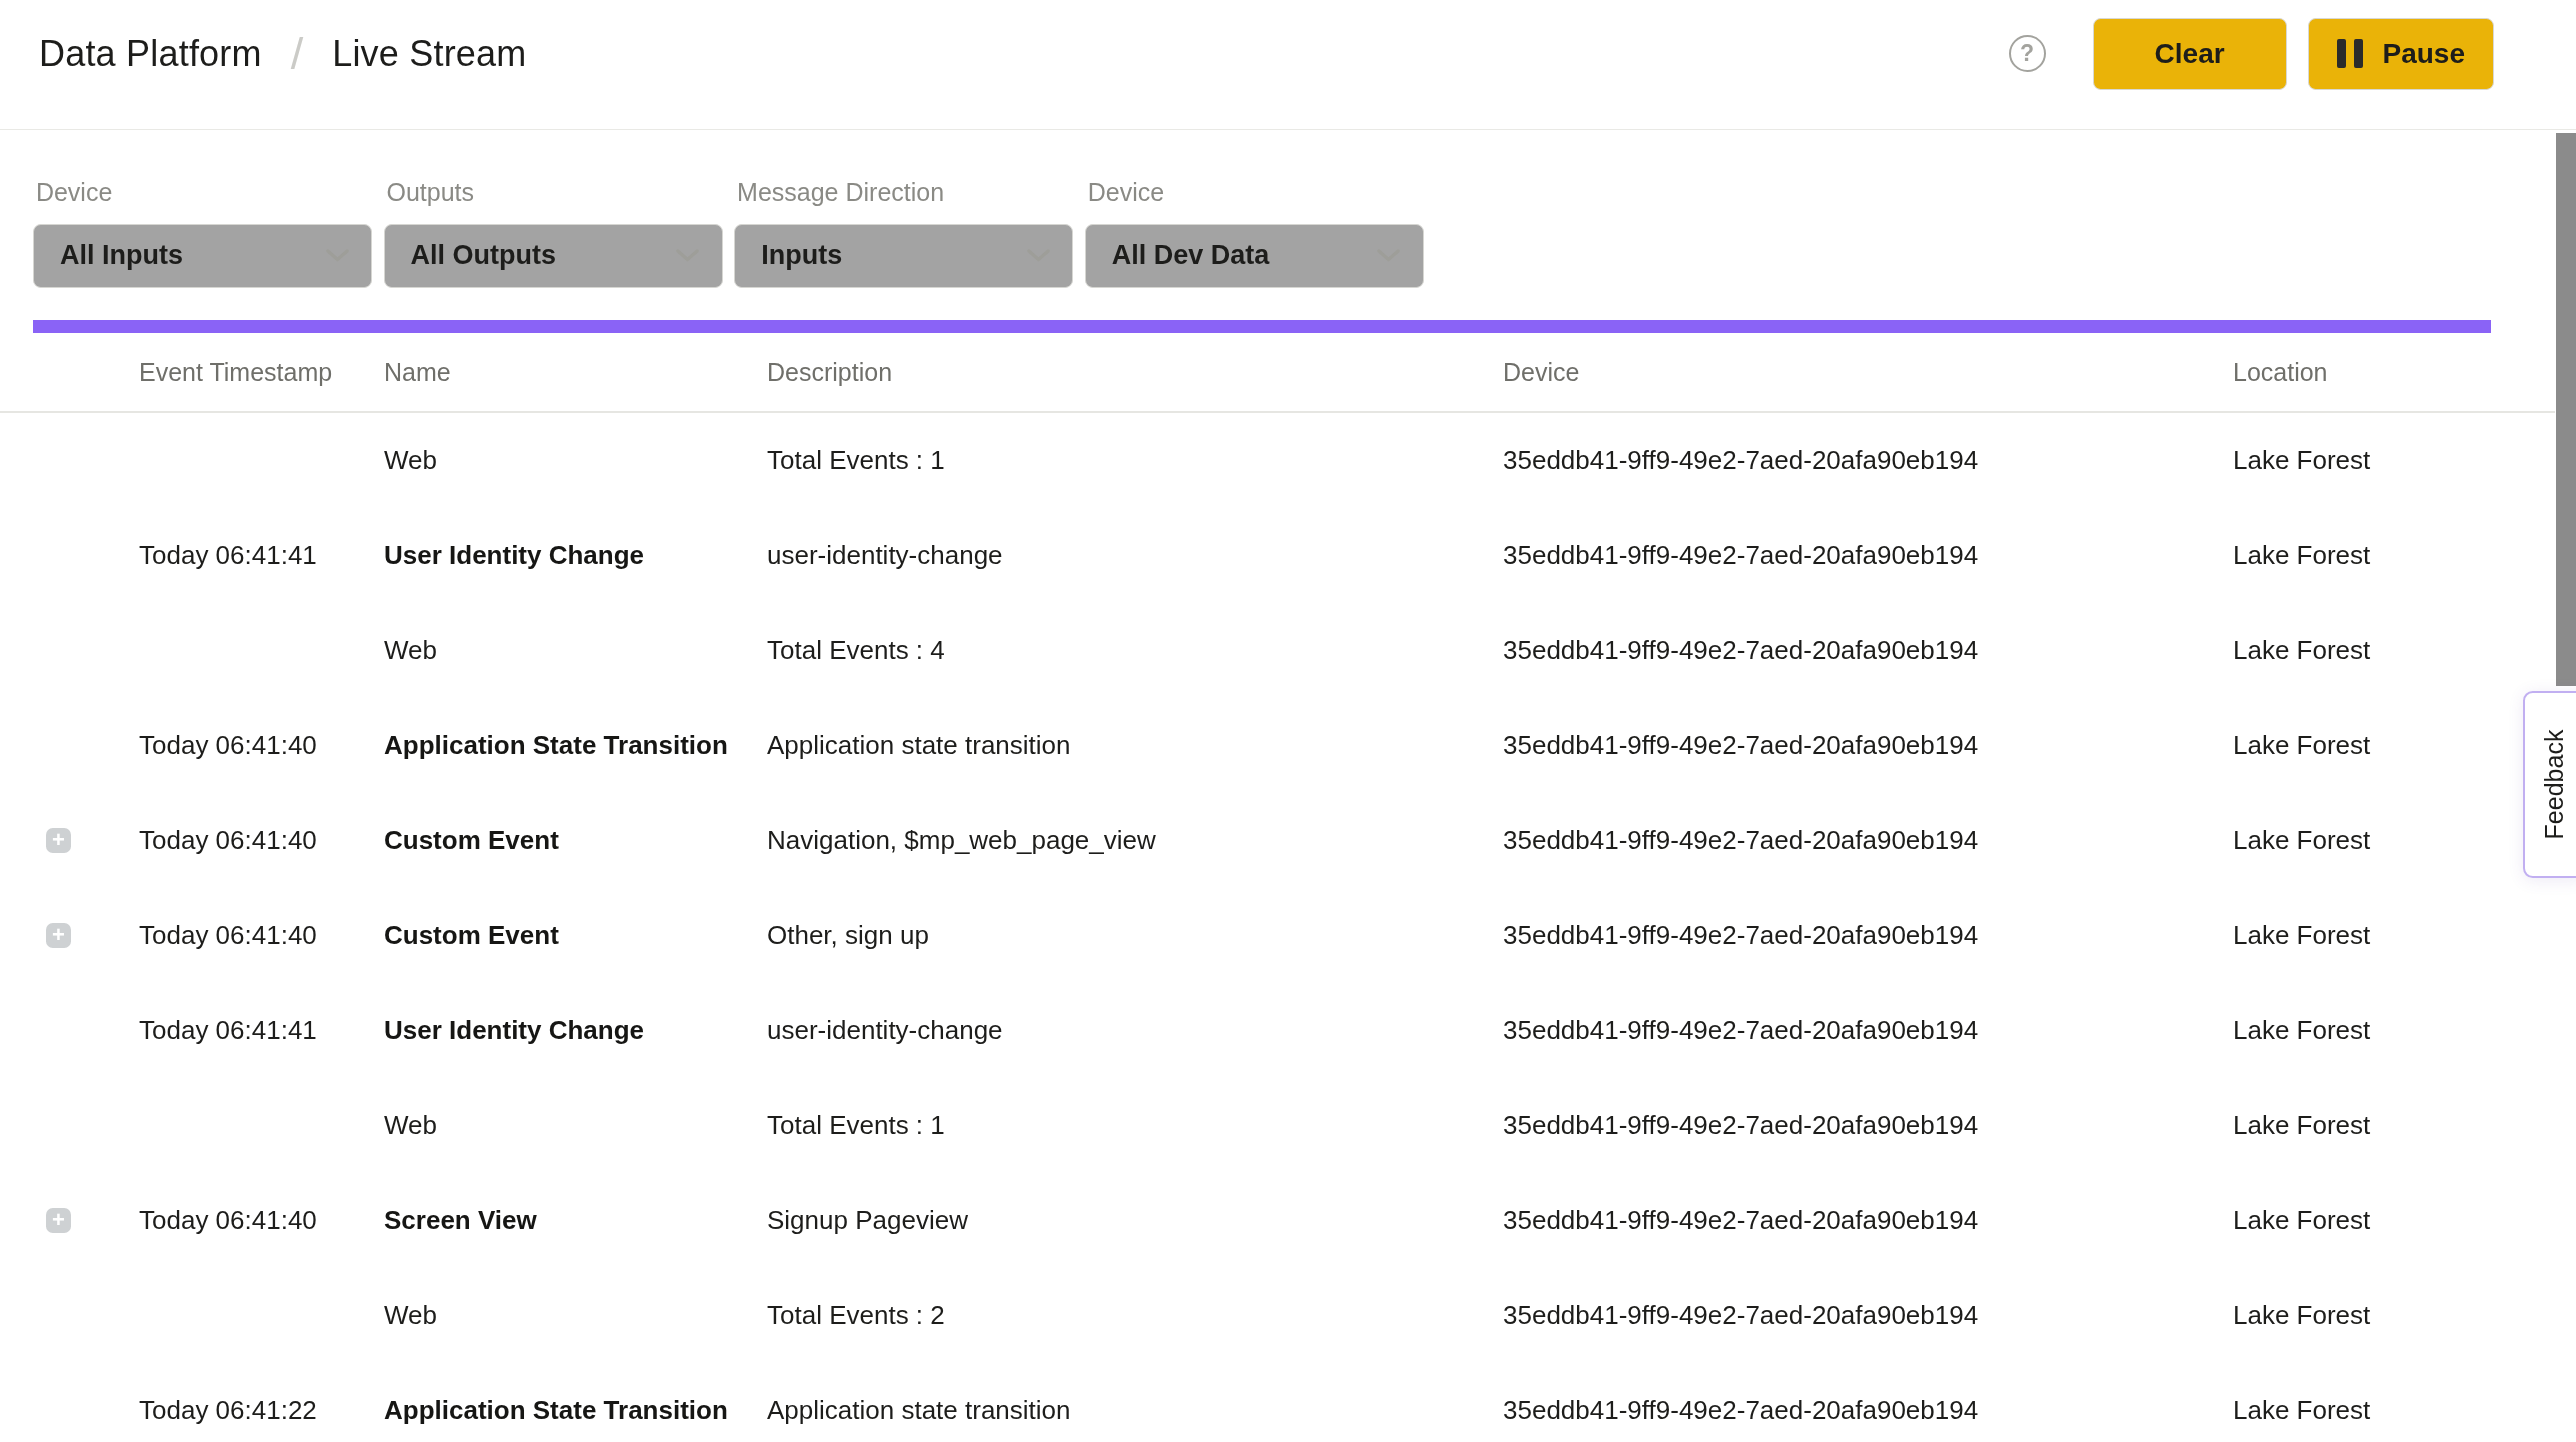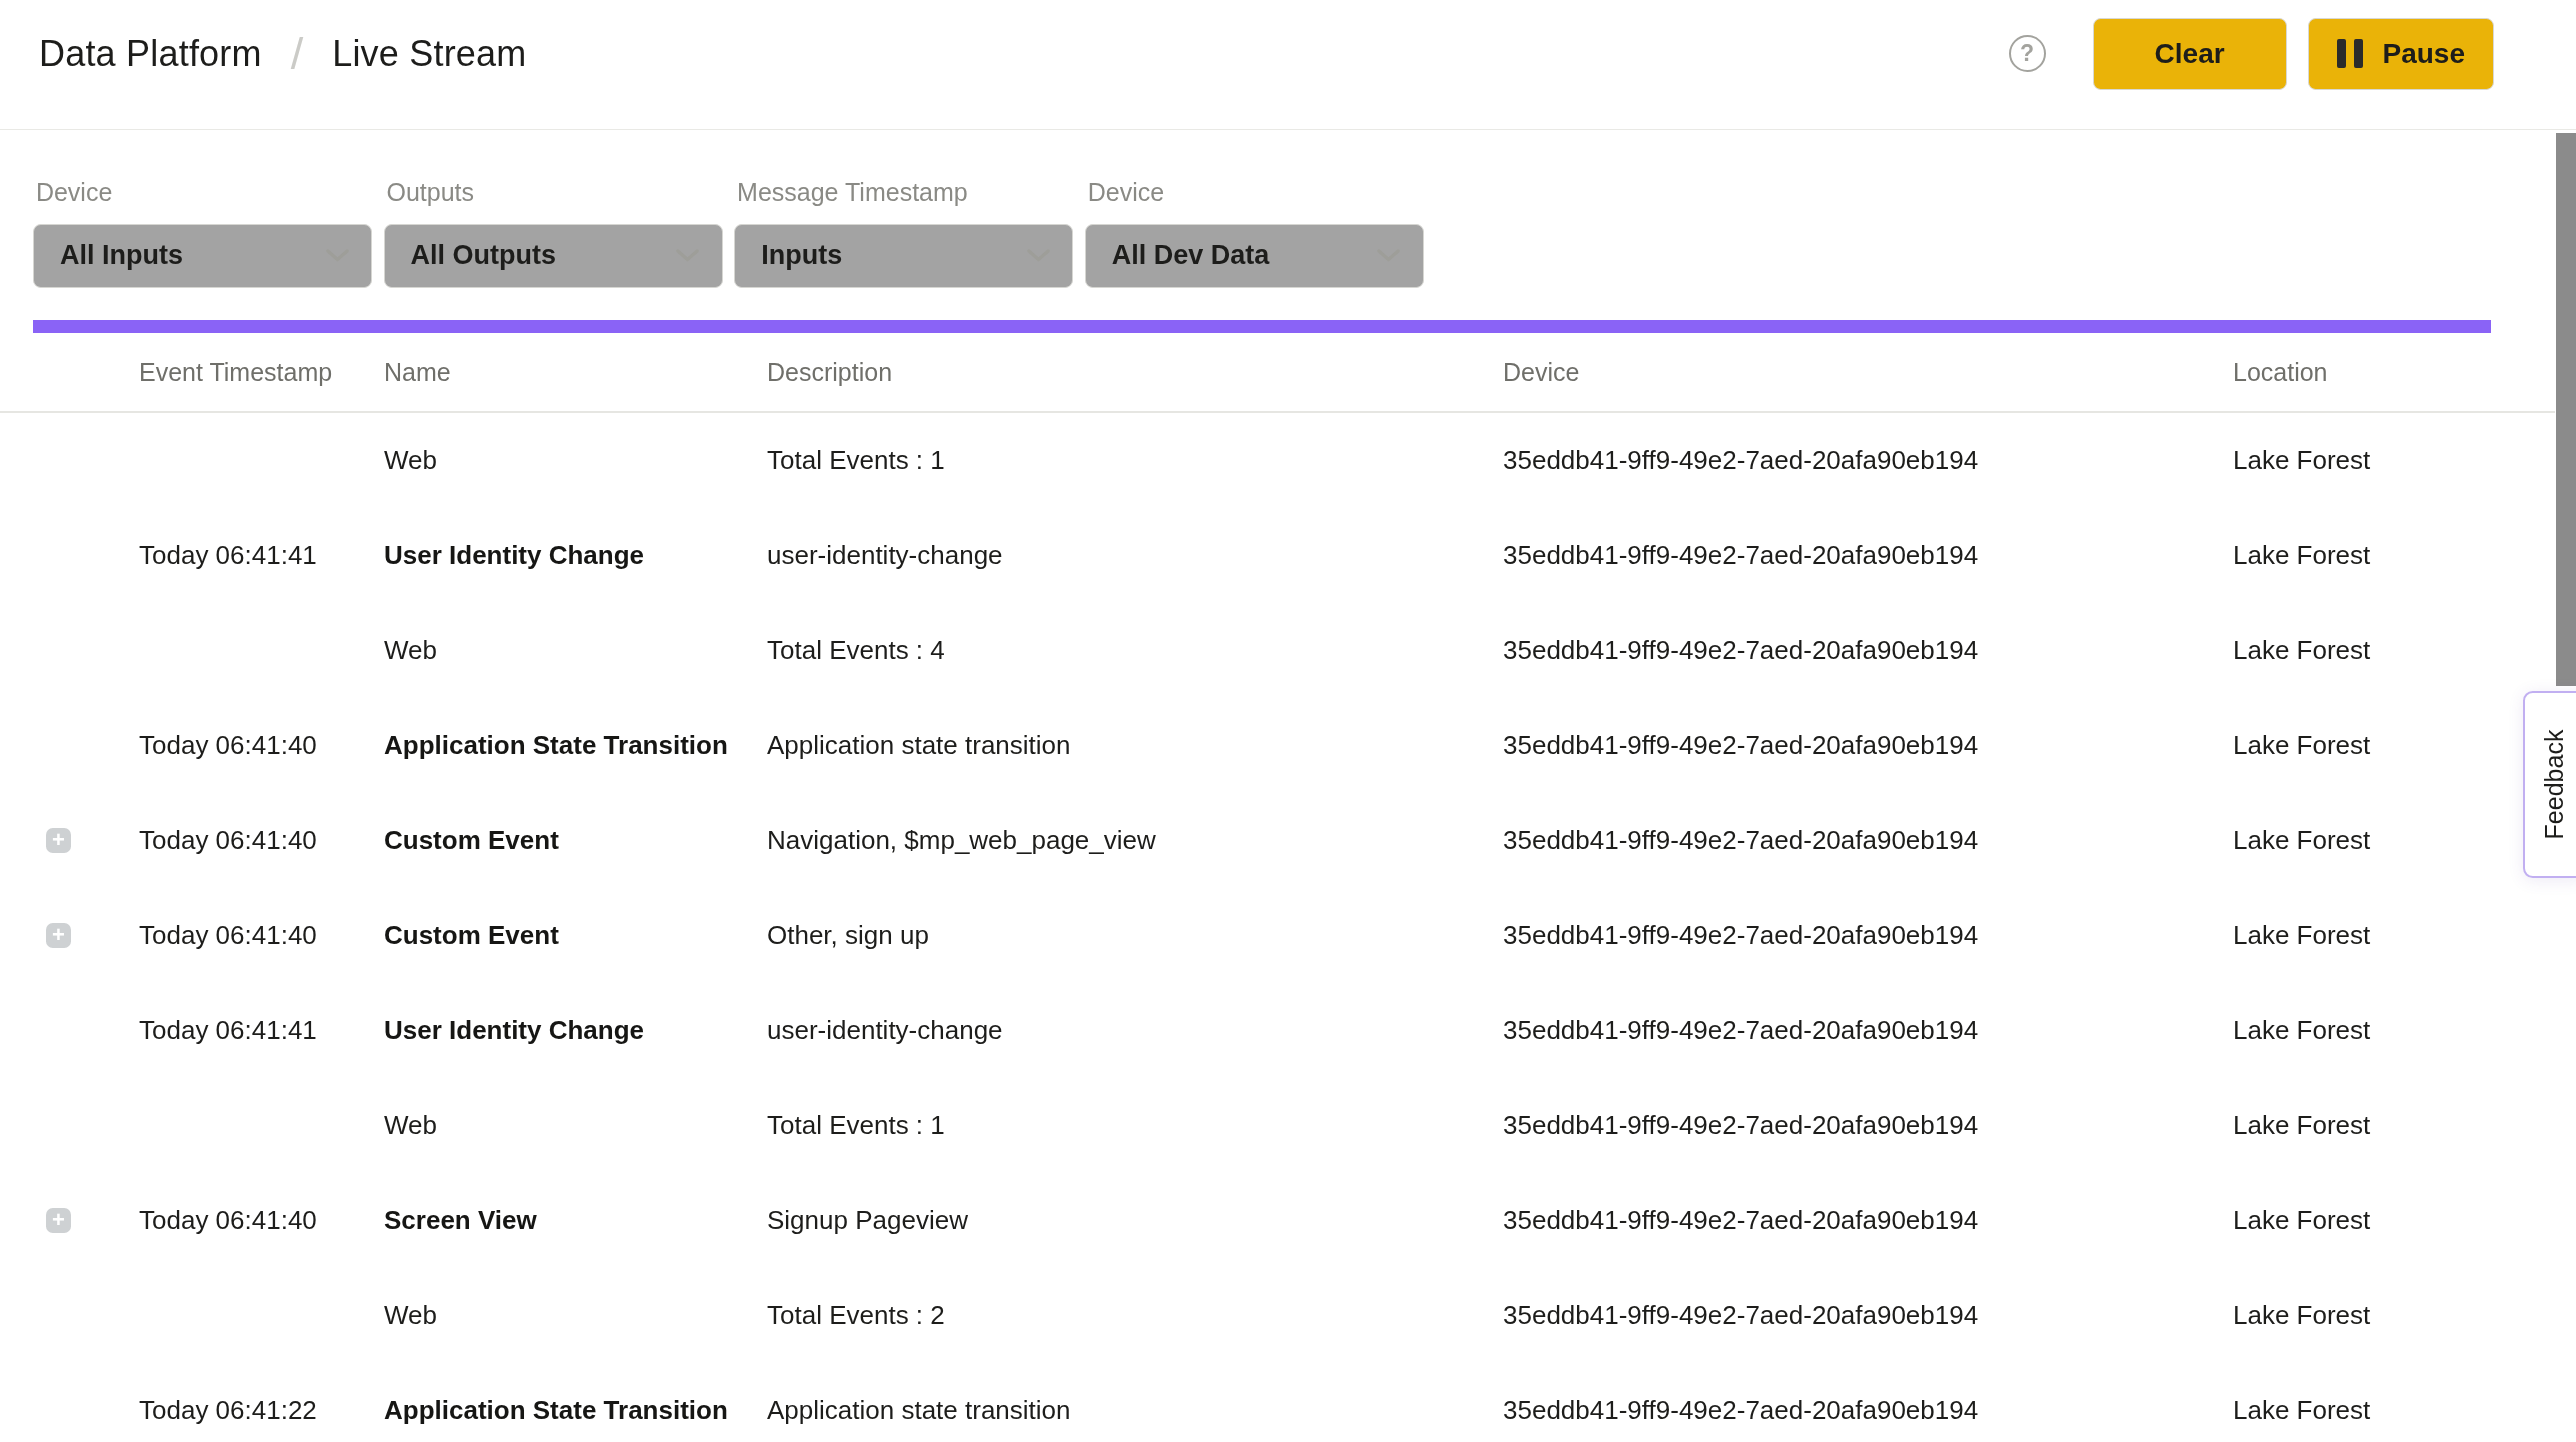--- a/index.html
+++ b/index.html
@@ -134,21 +134,21 @@
       <div class="fselect">
         <span class="fvalue">All Outputs</span>
         <span class="chev">
           <svg width="25" height="14.6" viewBox="0 0 26 15">
               <polyline points="3,3 13,12 23,3" fill="none" stroke="#9e9e99" stroke-width="3.5" stroke-linecap="round" stroke-linejoin="round"></polyline>
             </svg>
         </span>
       </div>
     </div>
     <div class="fgroup">
-      <div class="flabel">Message Timestamp</div>
+      <div class="flabel">Message Direction</div>
       <div class="fselect">
         <span class="fvalue">Inputs</span>
         <span class="chev">
           <svg width="25" height="14.6" viewBox="0 0 26 15">
               <polyline points="3,3 13,12 23,3" fill="none" stroke="#9e9e99" stroke-width="3.5" stroke-linecap="round" stroke-linejoin="round"></polyline>
             </svg>
         </span>
       </div>
     </div>
     <div class="fgroup">

